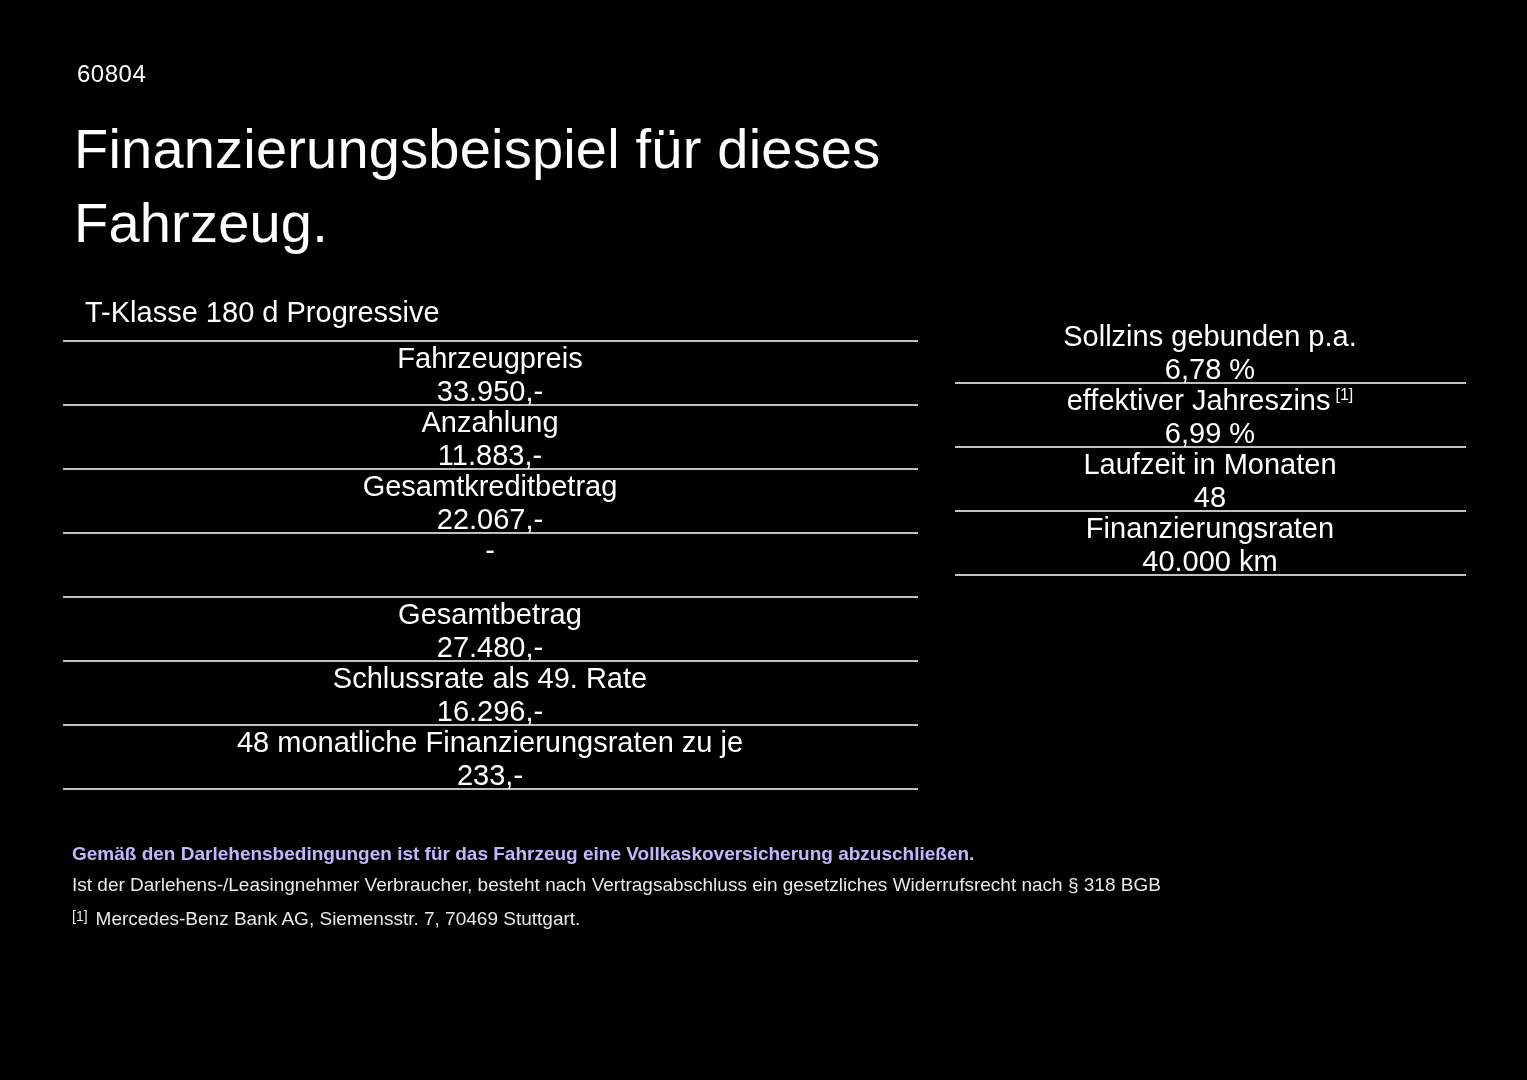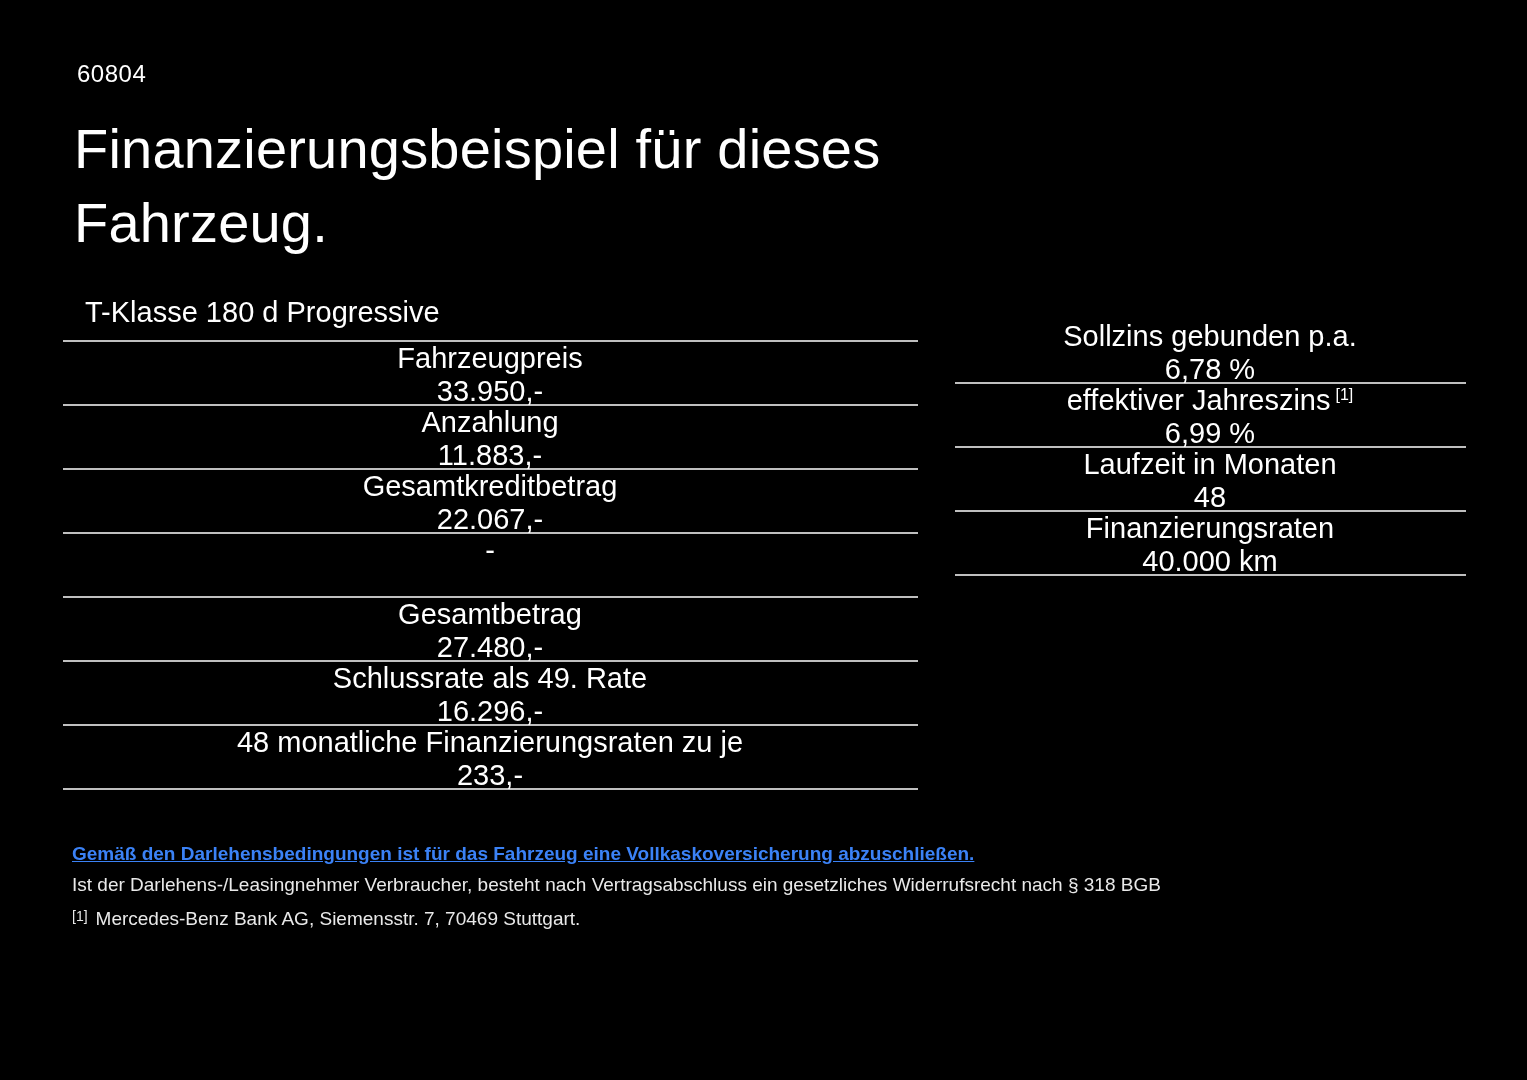--- a/index.html
+++ b/index.html
@@ -73,22 +73,21 @@
     font-size: 19px;
     line-height: 22px;
     color: #e9e9e9;
   }
   .footnotes p {
     margin: 0 0 9px 0;
     white-space: nowrap;
   }
   .footnotes p.fn-bold {
     font-weight: 700;
-    color: #3b82f6;
-    text-decoration: underline;
+    color: #c4b5fd;
   }
   .footnotes p.fn-ref {
     margin-top: 6px;
   }
   .fn-marker {
     font-size: 14px;
     vertical-align: 4px;
     margin-right: 8px;
   }
 </style>

